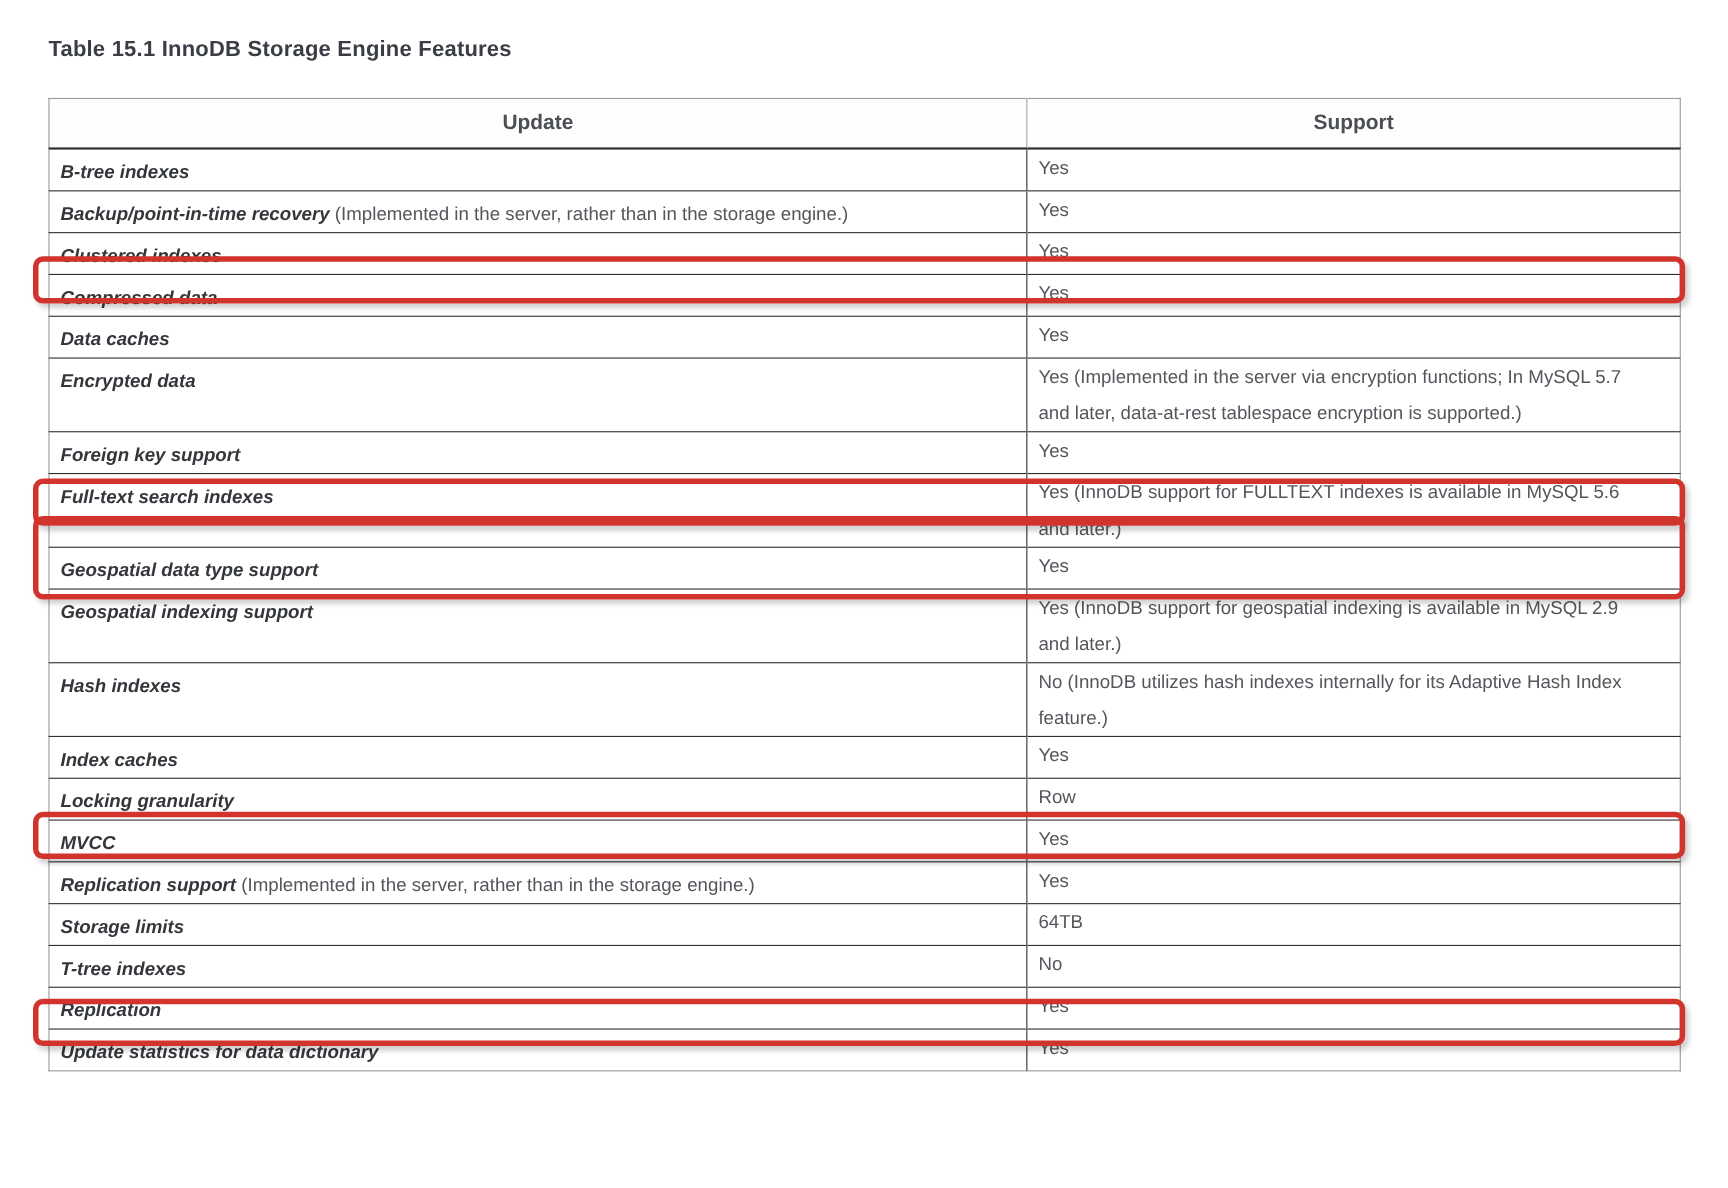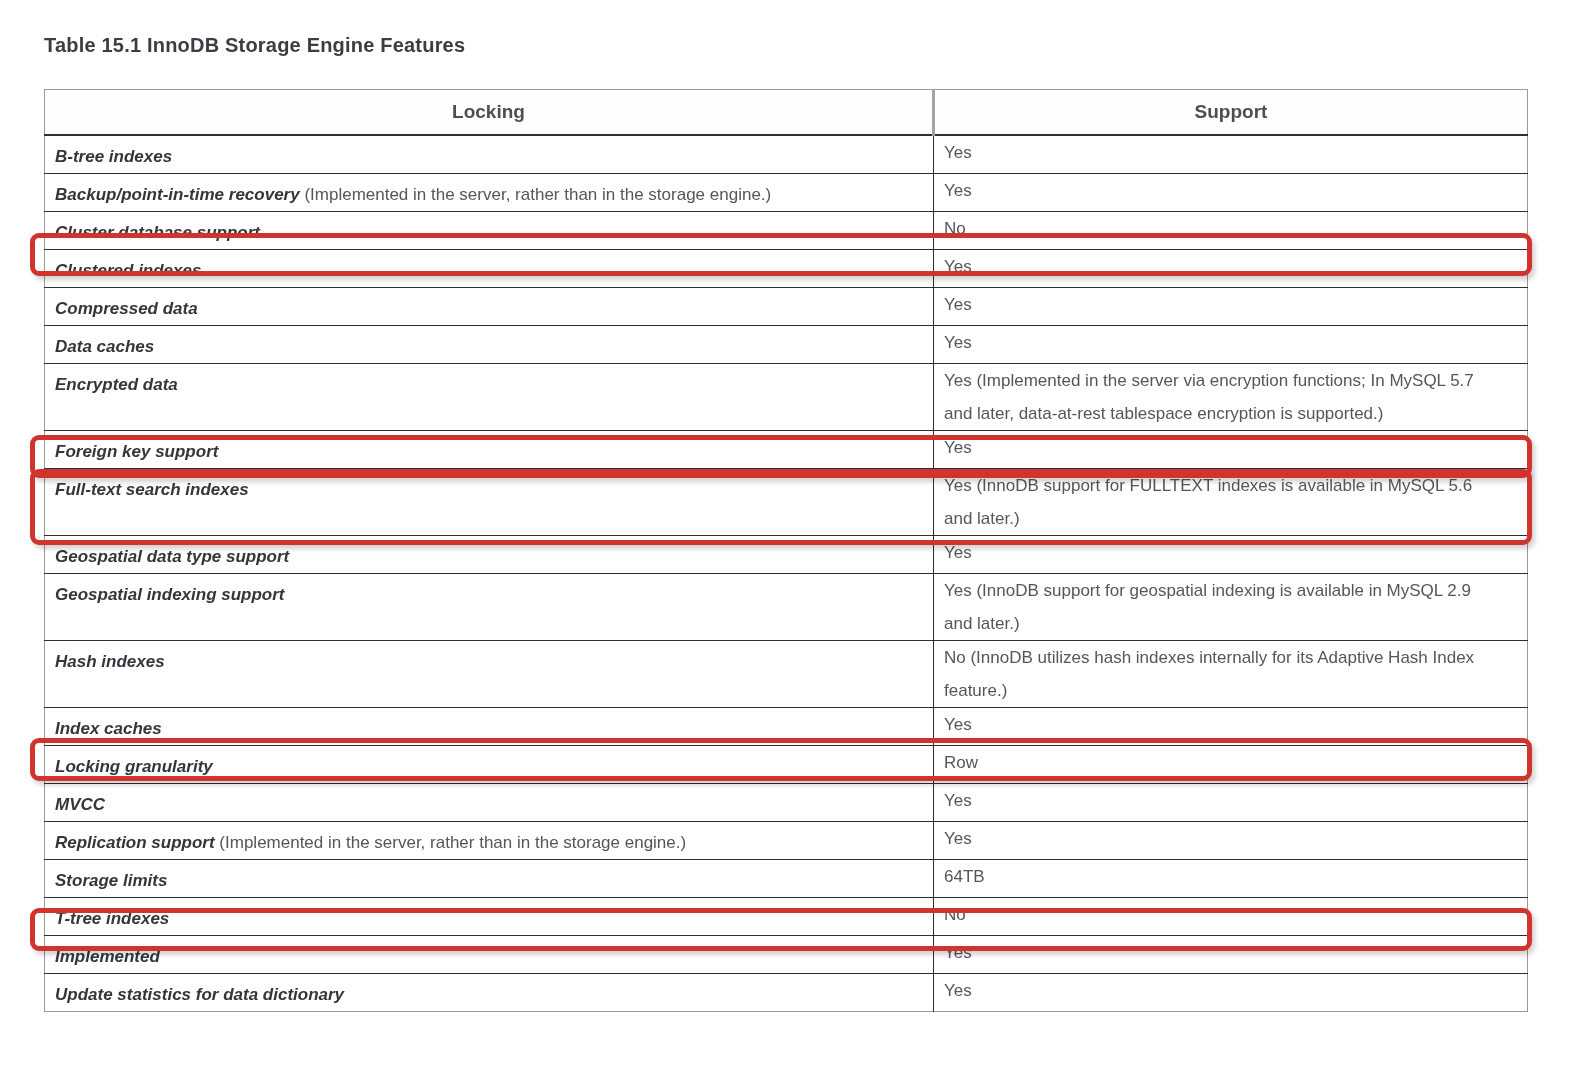--- a/index.html
+++ b/index.html
@@ -37,21 +37,21 @@
   }
   table.feature-table th {
     height: 42px;
     text-align: center;
     vertical-align: middle;
     font-size: 19px;
     font-weight: bold;
     color: #4b4e53;
     background: #fefefe;
     border-bottom: 2px solid #2f2f2f;
-    border-left: 3px solid #a3a3a3;
+    border-left: 1px solid #a3a3a3;
   }
   table.feature-table th:first-child { border-left: none; }
   table.feature-table td {
     vertical-align: top;
     line-height: 33px;
     border-top: 1px solid #2f2f2f;
     border-left: 1px solid #2f2f2f;
     overflow: hidden;
   }
   table.feature-table td:first-child { border-left: none; }
@@ -86,36 +86,32 @@
   <h1 class="doc-title">Table 15.1 InnoDB Storage Engine Features</h1>
 
   <div class="table-wrap">
     <table class="feature-table">
       <colgroup>
         <col style="width:889px">
         <col style="width:594px">
       </colgroup>
       <thead>
         <tr>
-          <th>Locking</th>
+          <th>Update</th>
           <th>Support</th>
         </tr>
       </thead>
       <tbody>
           <tr>
             <td class="cell-feature"><span class="fname">B-tree indexes</span></td>
             <td class="cell-support">Yes</td>
           </tr>
           <tr>
             <td class="cell-feature"><span class="fname">Backup/point-in-time recovery</span><span class="fnote"> (Implemented in the server, rather than in the storage engine.)</span></td>
             <td class="cell-support">Yes</td>
-          </tr>
-          <tr>
-            <td class="cell-feature"><span class="fname">Cluster database support</span></td>
-            <td class="cell-support">No</td>
           </tr>
           <tr>
             <td class="cell-feature"><span class="fname">Clustered indexes</span></td>
             <td class="cell-support">Yes</td>
           </tr>
           <tr>
             <td class="cell-feature"><span class="fname">Compressed data</span></td>
             <td class="cell-support">Yes</td>
           </tr>
           <tr>
@@ -164,21 +160,21 @@
           </tr>
           <tr>
             <td class="cell-feature"><span class="fname">Storage limits</span></td>
             <td class="cell-support">64TB</td>
           </tr>
           <tr>
             <td class="cell-feature"><span class="fname">T-tree indexes</span></td>
             <td class="cell-support">No</td>
           </tr>
           <tr>
-            <td class="cell-feature"><span class="fname">Implemented</span></td>
+            <td class="cell-feature"><span class="fname">Replication</span></td>
             <td class="cell-support">Yes</td>
           </tr>
           <tr>
             <td class="cell-feature"><span class="fname">Update statistics for data dictionary</span></td>
             <td class="cell-support">Yes</td>
           </tr>
         </tbody>
     </table>
   <div class="hl" style="top: 143.5px; height: 43px; border-color: rgb(208, 52, 44);"></div>
       <div class="hl" style="top: 345.5px; height: 43px; border-color: rgb(208, 52, 44);"></div>

